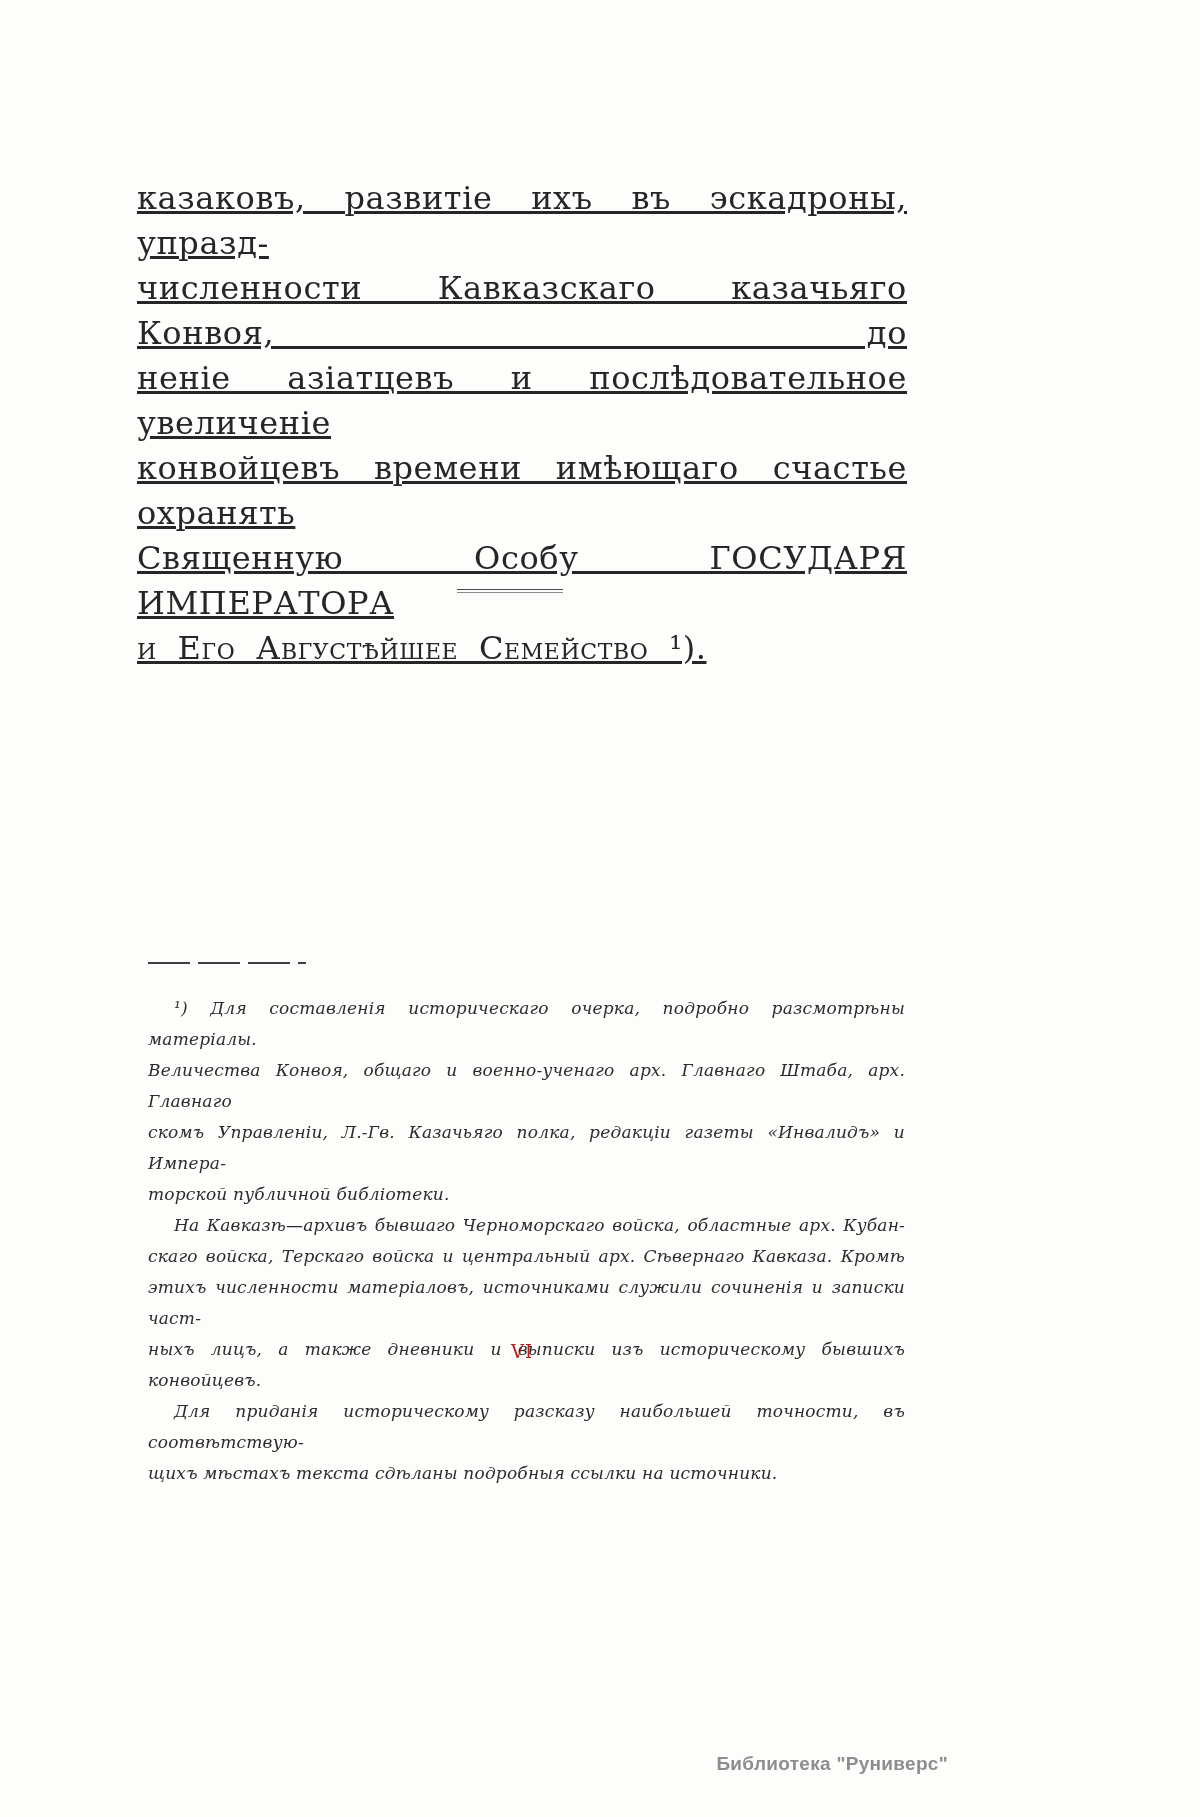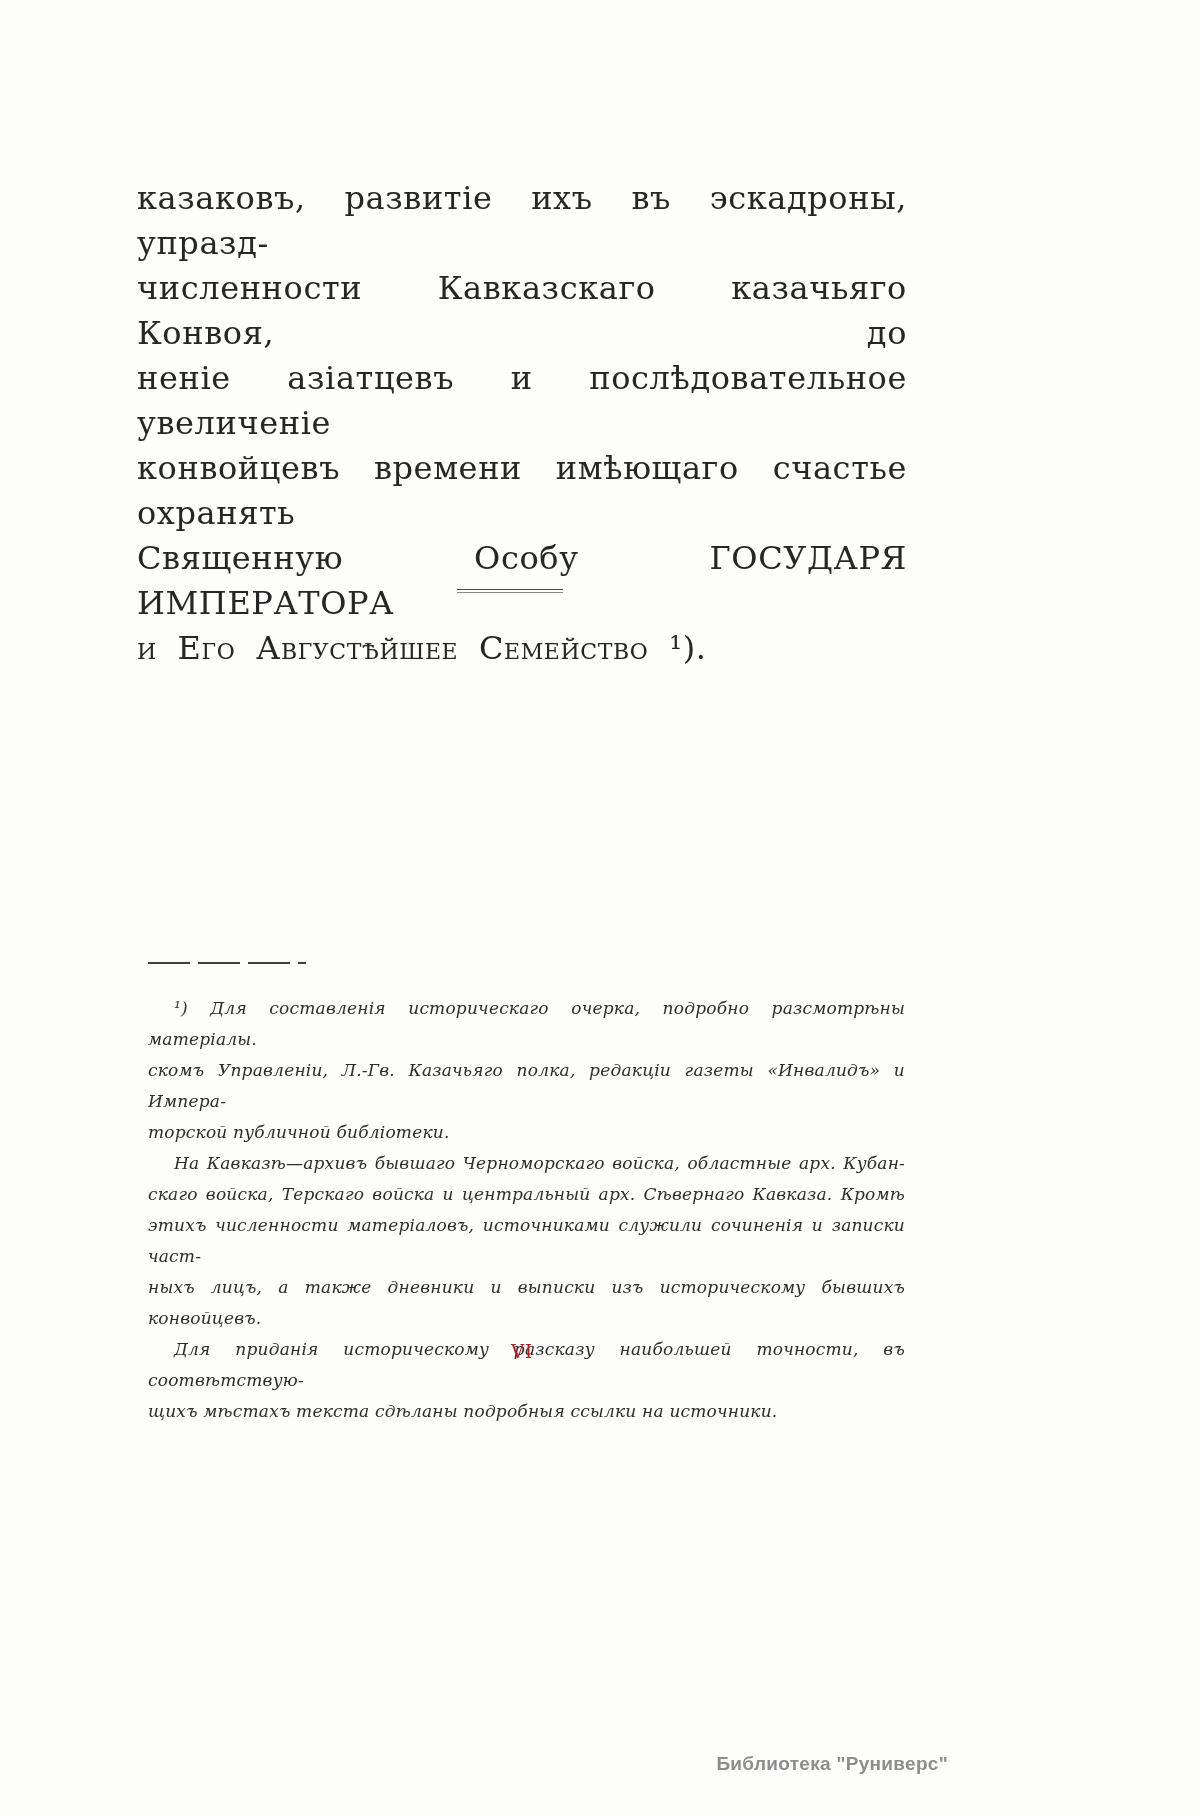--- a/index.html
+++ b/index.html
@@ -25,20 +25,21 @@
     left: 137px;
     width: 770px;
     font-size: 32px;
     line-height: 45px;
     color: #262626;
     letter-spacing: 0.6px;
   }
   .main-line {
     text-align: justify;
     text-align-last: justify;
+    text-decoration: underline;
   }
   .main-line.last {
     text-align-last: left;
     word-spacing: 10px;
   }
   .main-line.small-caps {
     font-variant: small-caps;
   }
 
   
@@ -120,20 +121,21 @@
     <div class="main-line">Священную Особу ГОСУДАРЯ ИМПЕРАТОРА</div>
     <div class="main-line small-caps last">и Его Августѣйшее Семейство ¹).</div>
   </div>
 
   <div class="divider"></div>
 
   <div class="footnote-rule"></div>
 
   <div class="footnote">
     <div class="fn-line indent">¹) Для составленія историческаго очерка, подробно разсмотрѣны матеріалы.</div>
+    <div class="fn-line">Величества Конвоя, общаго и военно-ученаго арх. Главнаго Штаба, арх. Главнаго</div>
     <div class="fn-line">скомъ Управленіи, Л.-Гв. Казачьяго полка, редакціи газеты «Инвалидъ» и Импера-</div>
     <div class="fn-line end">торской публичной библіотеки.</div>
     <div class="fn-line indent">На Кавказѣ—архивъ бывшаго Черноморскаго войска, областные арх. Кубан-</div>
     <div class="fn-line">скаго войска, Терскаго войска и центральный арх. Сѣвернаго Кавказа. Кромѣ</div>
     <div class="fn-line">этихъ численности матеріаловъ, источниками служили сочиненія и записки част-</div>
     <div class="fn-line">ныхъ лицъ, а также дневники и выписки изъ историческому бывшихъ конвойцевъ.</div>
     <div class="fn-line indent">Для приданія историческому разсказу наибольшей точности, въ соотвѣтствую-</div>
     <div class="fn-line end">щихъ мѣстахъ текста сдѣланы подробныя ссылки на источники.</div>
   </div>
 

